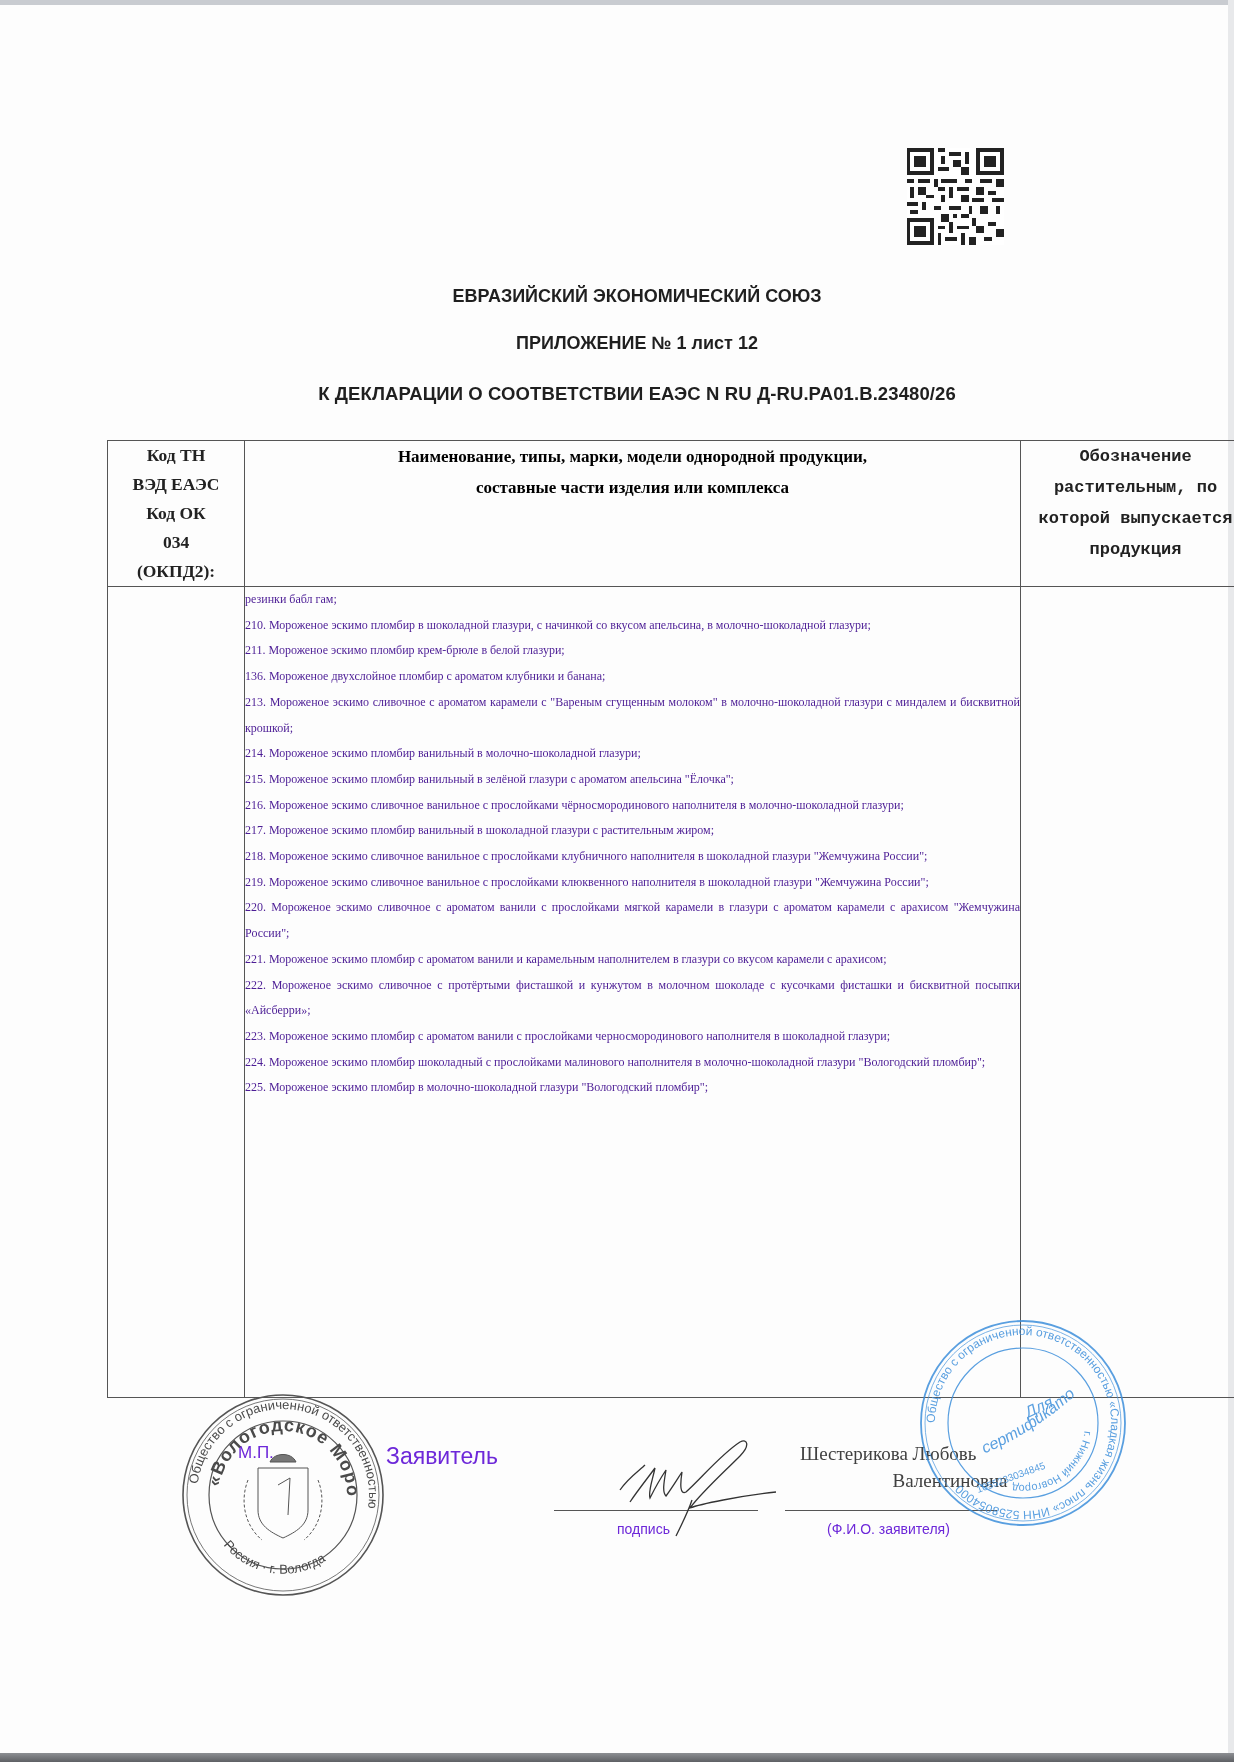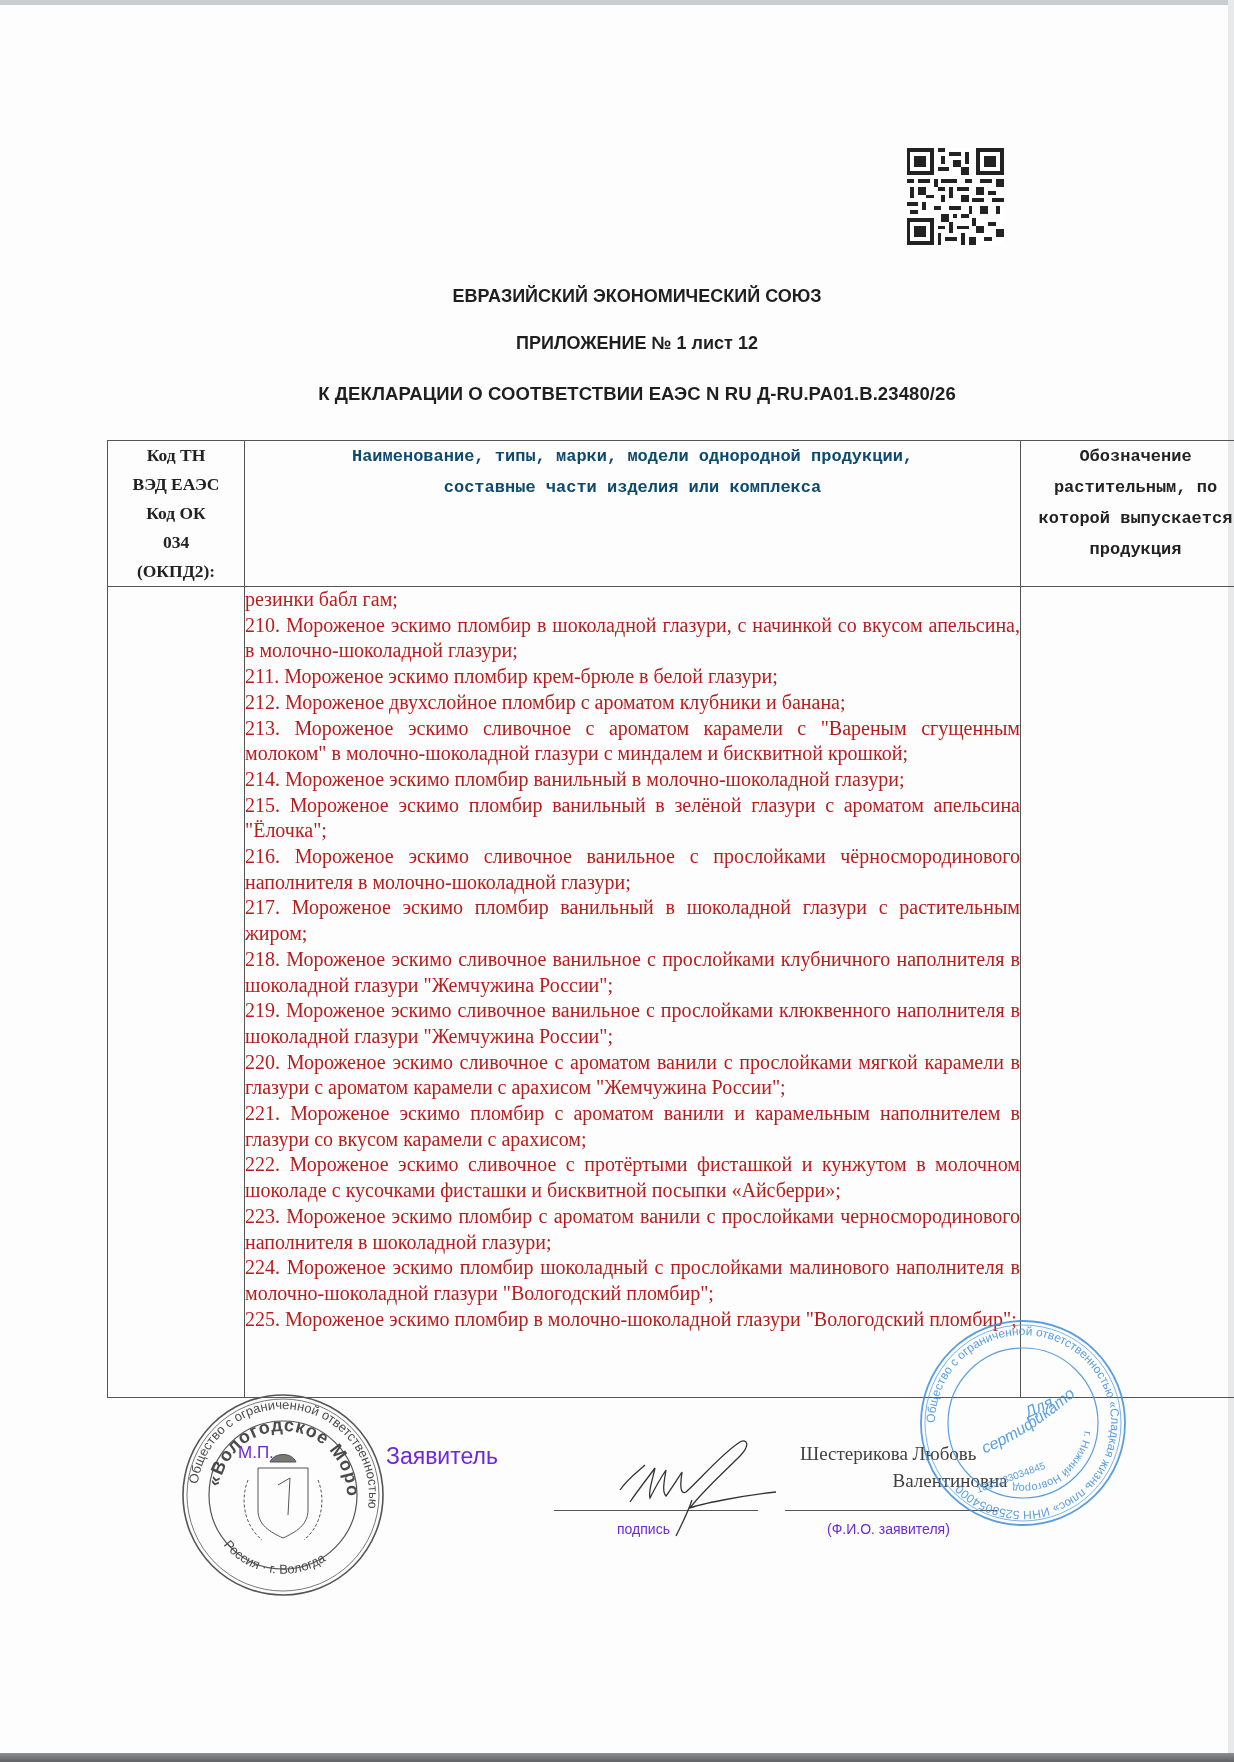--- a/index.html
+++ b/index.html
@@ -22,26 +22,26 @@
   .t2 { top: 333px; font-size: 18px; left: 20px; }
   .t3 { top: 383px; font-size: 18.5px; left: 20px; letter-spacing: 0.1px; }
 
   table.main {
     position: absolute; left: 107px; top: 440px; width: 1144px;
     border-collapse: collapse; table-layout: fixed;
   }
   table.main td, table.main th { border: 1px solid #555; vertical-align: top; padding: 0; }
   th.c1 { width: 136px; font-family: "Liberation Serif", serif; font-weight: bold;
     font-size: 17.5px; line-height: 29px; text-align: center; padding-top: 3px; padding-bottom: 4px; color:#222;}
-  th.c2 { font-family: Liberation Mono, monospace; font-weight: bold; font-size: 17px;
-    line-height: 31px; text-align: center; vertical-align: middle; color:#0c4a6e; }
+  th.c2 { font-family: Liberation Serif, serif; font-weight: bold; font-size: 17px;
+    line-height: 31px; text-align: center; vertical-align: middle; color:#000000; }
   th.c3 { width: 229px; font-family: Liberation Mono, monospace; font-weight: bold; font-size: 17px;
     line-height: 31px; text-align: center; vertical-align: middle; padding-top: 2px; color:#222; }
   td.body { height: 810px; }
-  td.text { padding: 2px 10px 0 8px; font-size: 20px; line-height: 25.7px; text-align: justify; color: #b91c1c; margin-top: 28px; }
+  td.text { padding: 2px 10px 0 8px; font-size: 12px; line-height: 25.7px; text-align: justify; color: #4c1d95; margin-top: 28px; }
   .item { display: block; }
 
   .footer-text { position: absolute; font-family: "Liberation Sans", sans-serif; color: #6d28d9; }
   .mp { left: 238px; top: 1443px; font-size: 17px; }
   .applicant { left: 386px; top: 1443px; font-size: 23px; }
   .sig-line { position: absolute; height: 1px; background: #555; }
   .sig-label { left: 617px; top: 1521px; font-size: 14px; }
   .fio-label { left: 827px; top: 1521px; font-size: 14px; }
   .name { position: absolute; font-family: "Liberation Serif", serif; font-size: 19px; color: #404040; text-align: center; }
   .name1 { left: 800px; top: 1443px; width: 240px; text-align: left; }
@@ -146,21 +146,21 @@
       </th>
     </tr>
   </thead>
   <tbody>
     <tr>
       <td class="body"></td>
       <td class="body text">
         <span class="item">резинки бабл гам;</span>
         <span class="item">210. Мороженое эскимо пломбир в шоколадной глазури, с начинкой со вкусом апельсина, в молочно-шоколадной глазури;</span>
         <span class="item">211. Мороженое эскимо пломбир крем-брюле в белой глазури;</span>
-        <span class="item">212. Мороженое двухслойное пломбир с ароматом клубники и банана;</span>
+        <span class="item">136. Мороженое двухслойное пломбир с ароматом клубники и банана;</span>
         <span class="item">213. Мороженое эскимо сливочное с ароматом карамели с "Вареным сгущенным молоком" в молочно-шоколадной глазури с миндалем и бисквитной крошкой;</span>
         <span class="item">214. Мороженое эскимо пломбир ванильный в молочно-шоколадной глазури;</span>
         <span class="item">215. Мороженое эскимо пломбир ванильный в зелёной глазури с ароматом апельсина "Ёлочка";</span>
         <span class="item">216. Мороженое эскимо сливочное ванильное с прослойками чёрносмородинового наполнителя в молочно-шоколадной глазури;</span>
         <span class="item">217. Мороженое эскимо пломбир ванильный в шоколадной глазури с растительным жиром;</span>
         <span class="item">218. Мороженое эскимо сливочное ванильное с прослойками клубничного наполнителя в шоколадной глазури "Жемчужина России";</span>
         <span class="item">219. Мороженое эскимо сливочное ванильное с прослойками клюквенного наполнителя в шоколадной глазури "Жемчужина России";</span>
         <span class="item">220. Мороженое эскимо сливочное с ароматом ванили с прослойками мягкой карамели в глазури с ароматом карамели с арахисом "Жемчужина России";</span>
         <span class="item">221. Мороженое эскимо пломбир с ароматом ванили и карамельным наполнителем в глазури со вкусом карамели с арахисом;</span>
         <span class="item">222. Мороженое эскимо сливочное с протёртыми фисташкой и кунжутом в молочном шоколаде с кусочками фисташки и бисквитной посыпки «Айсберри»;</span>

